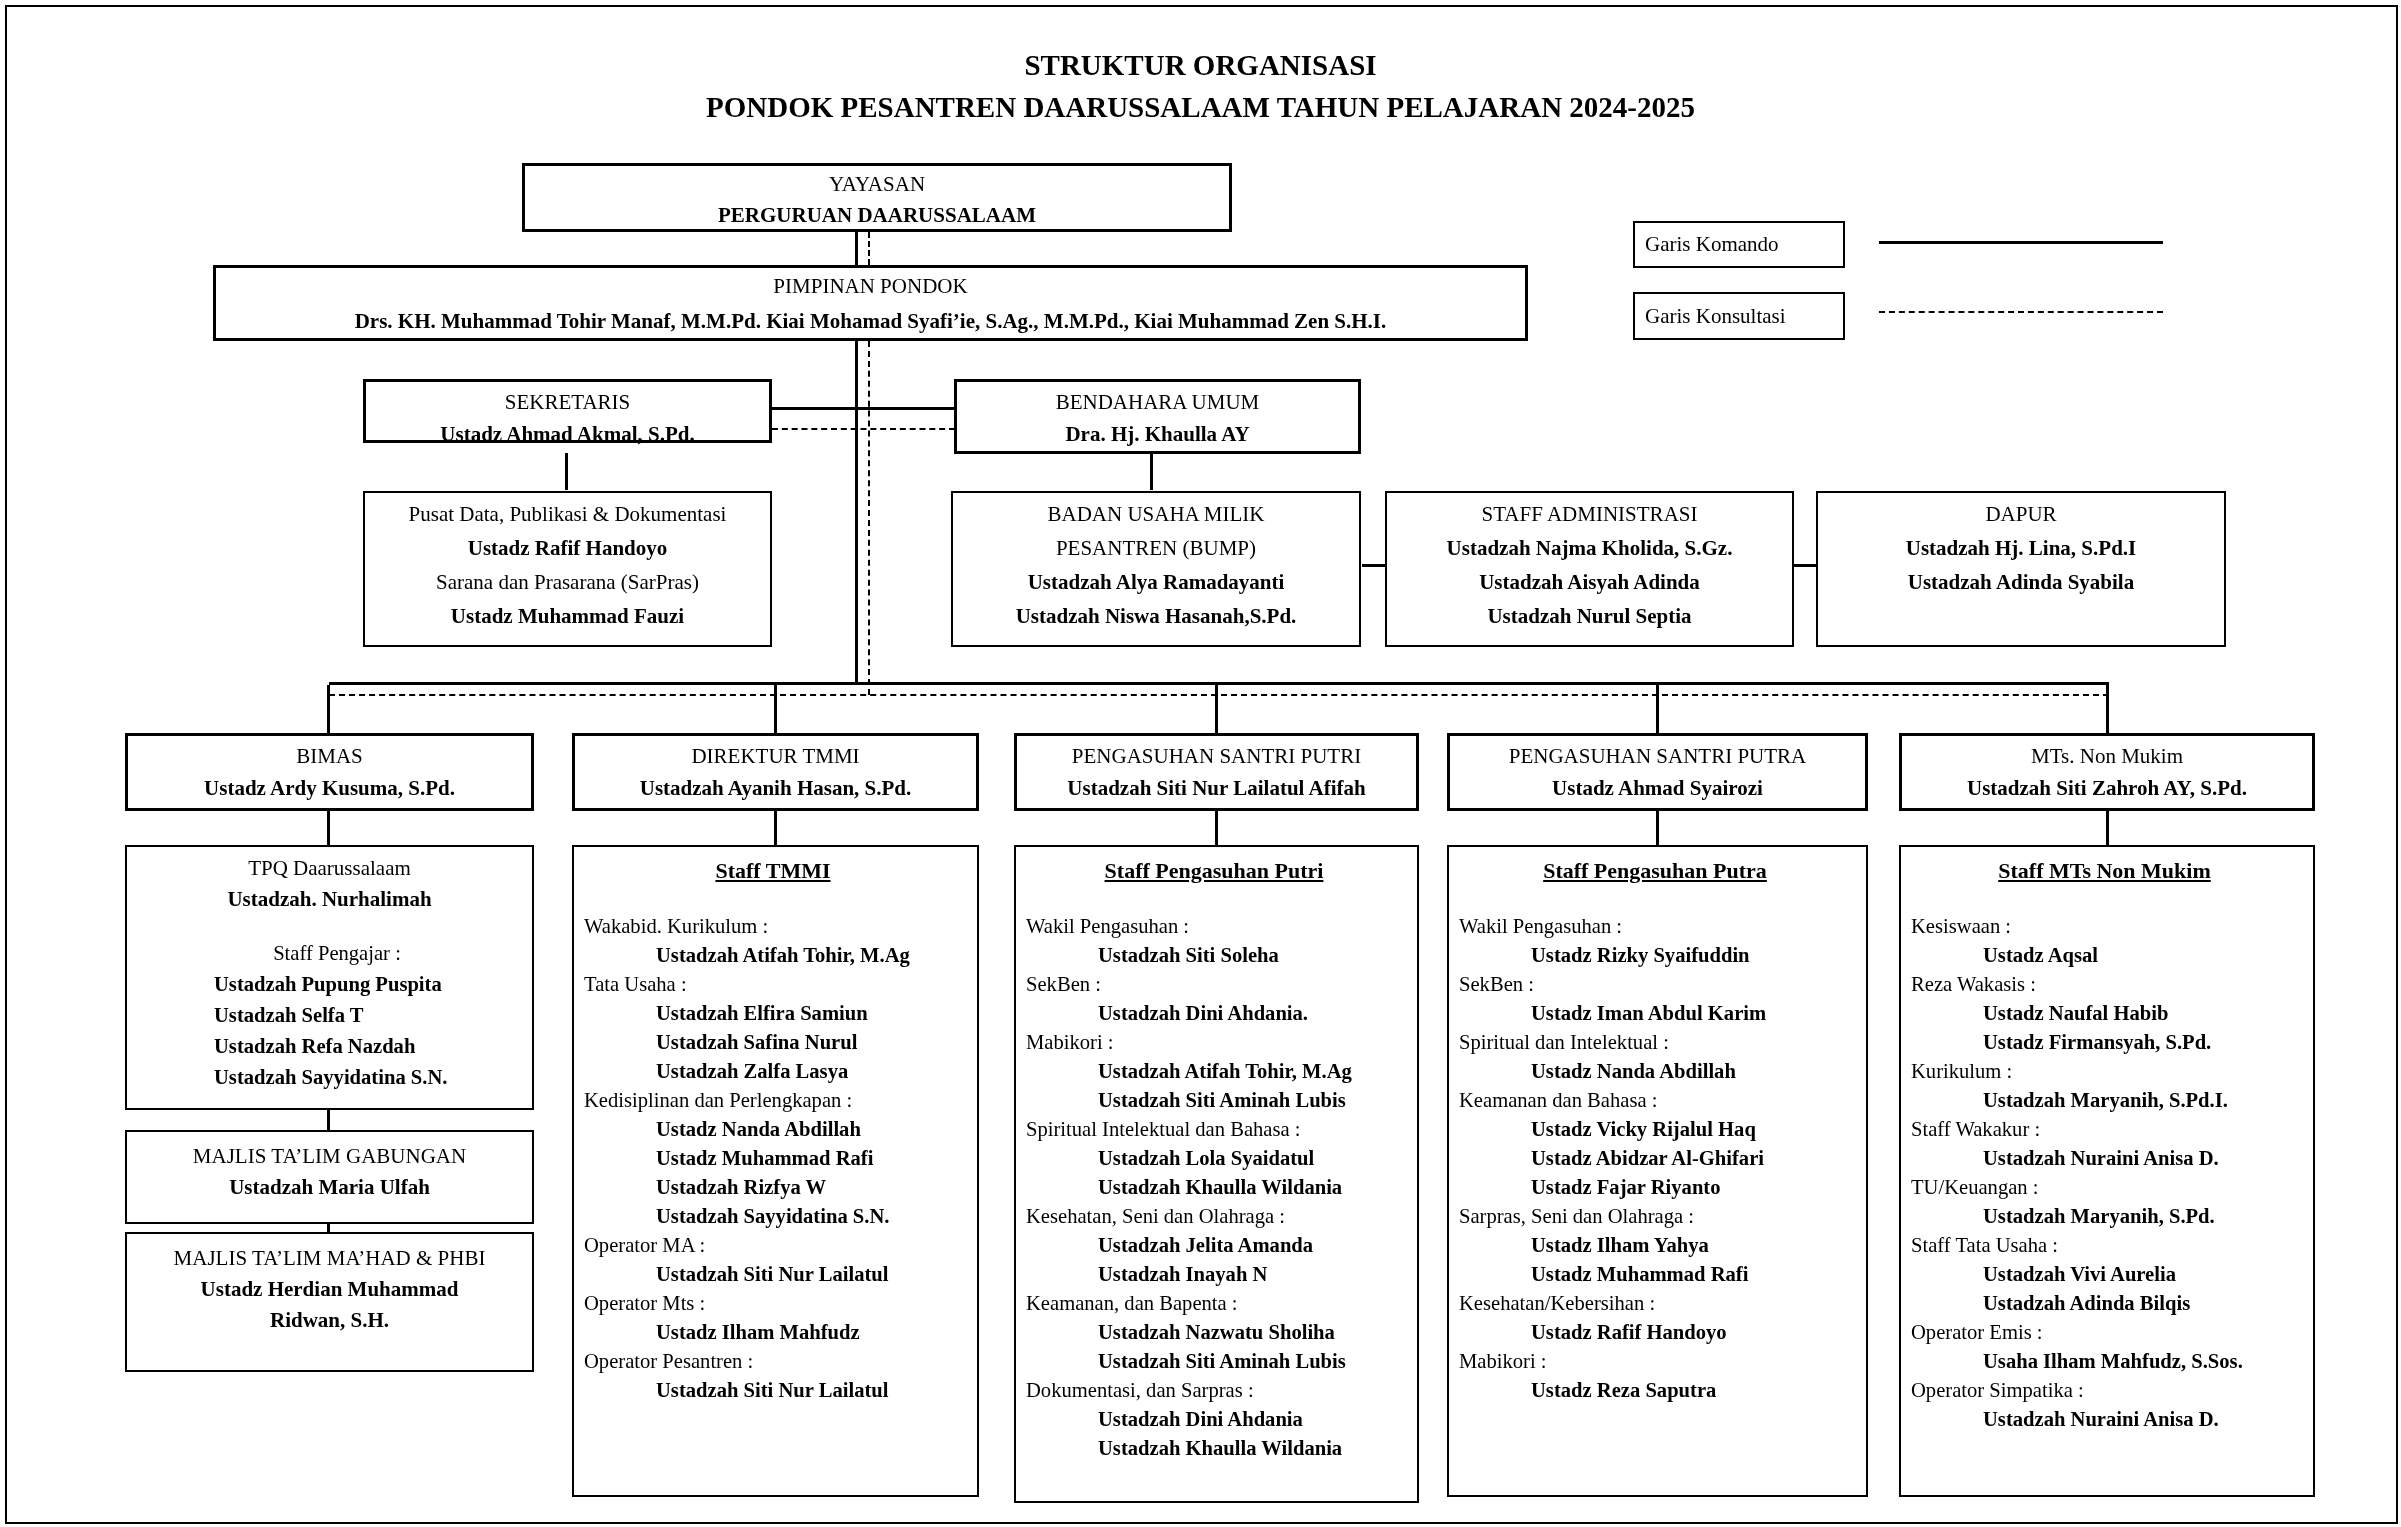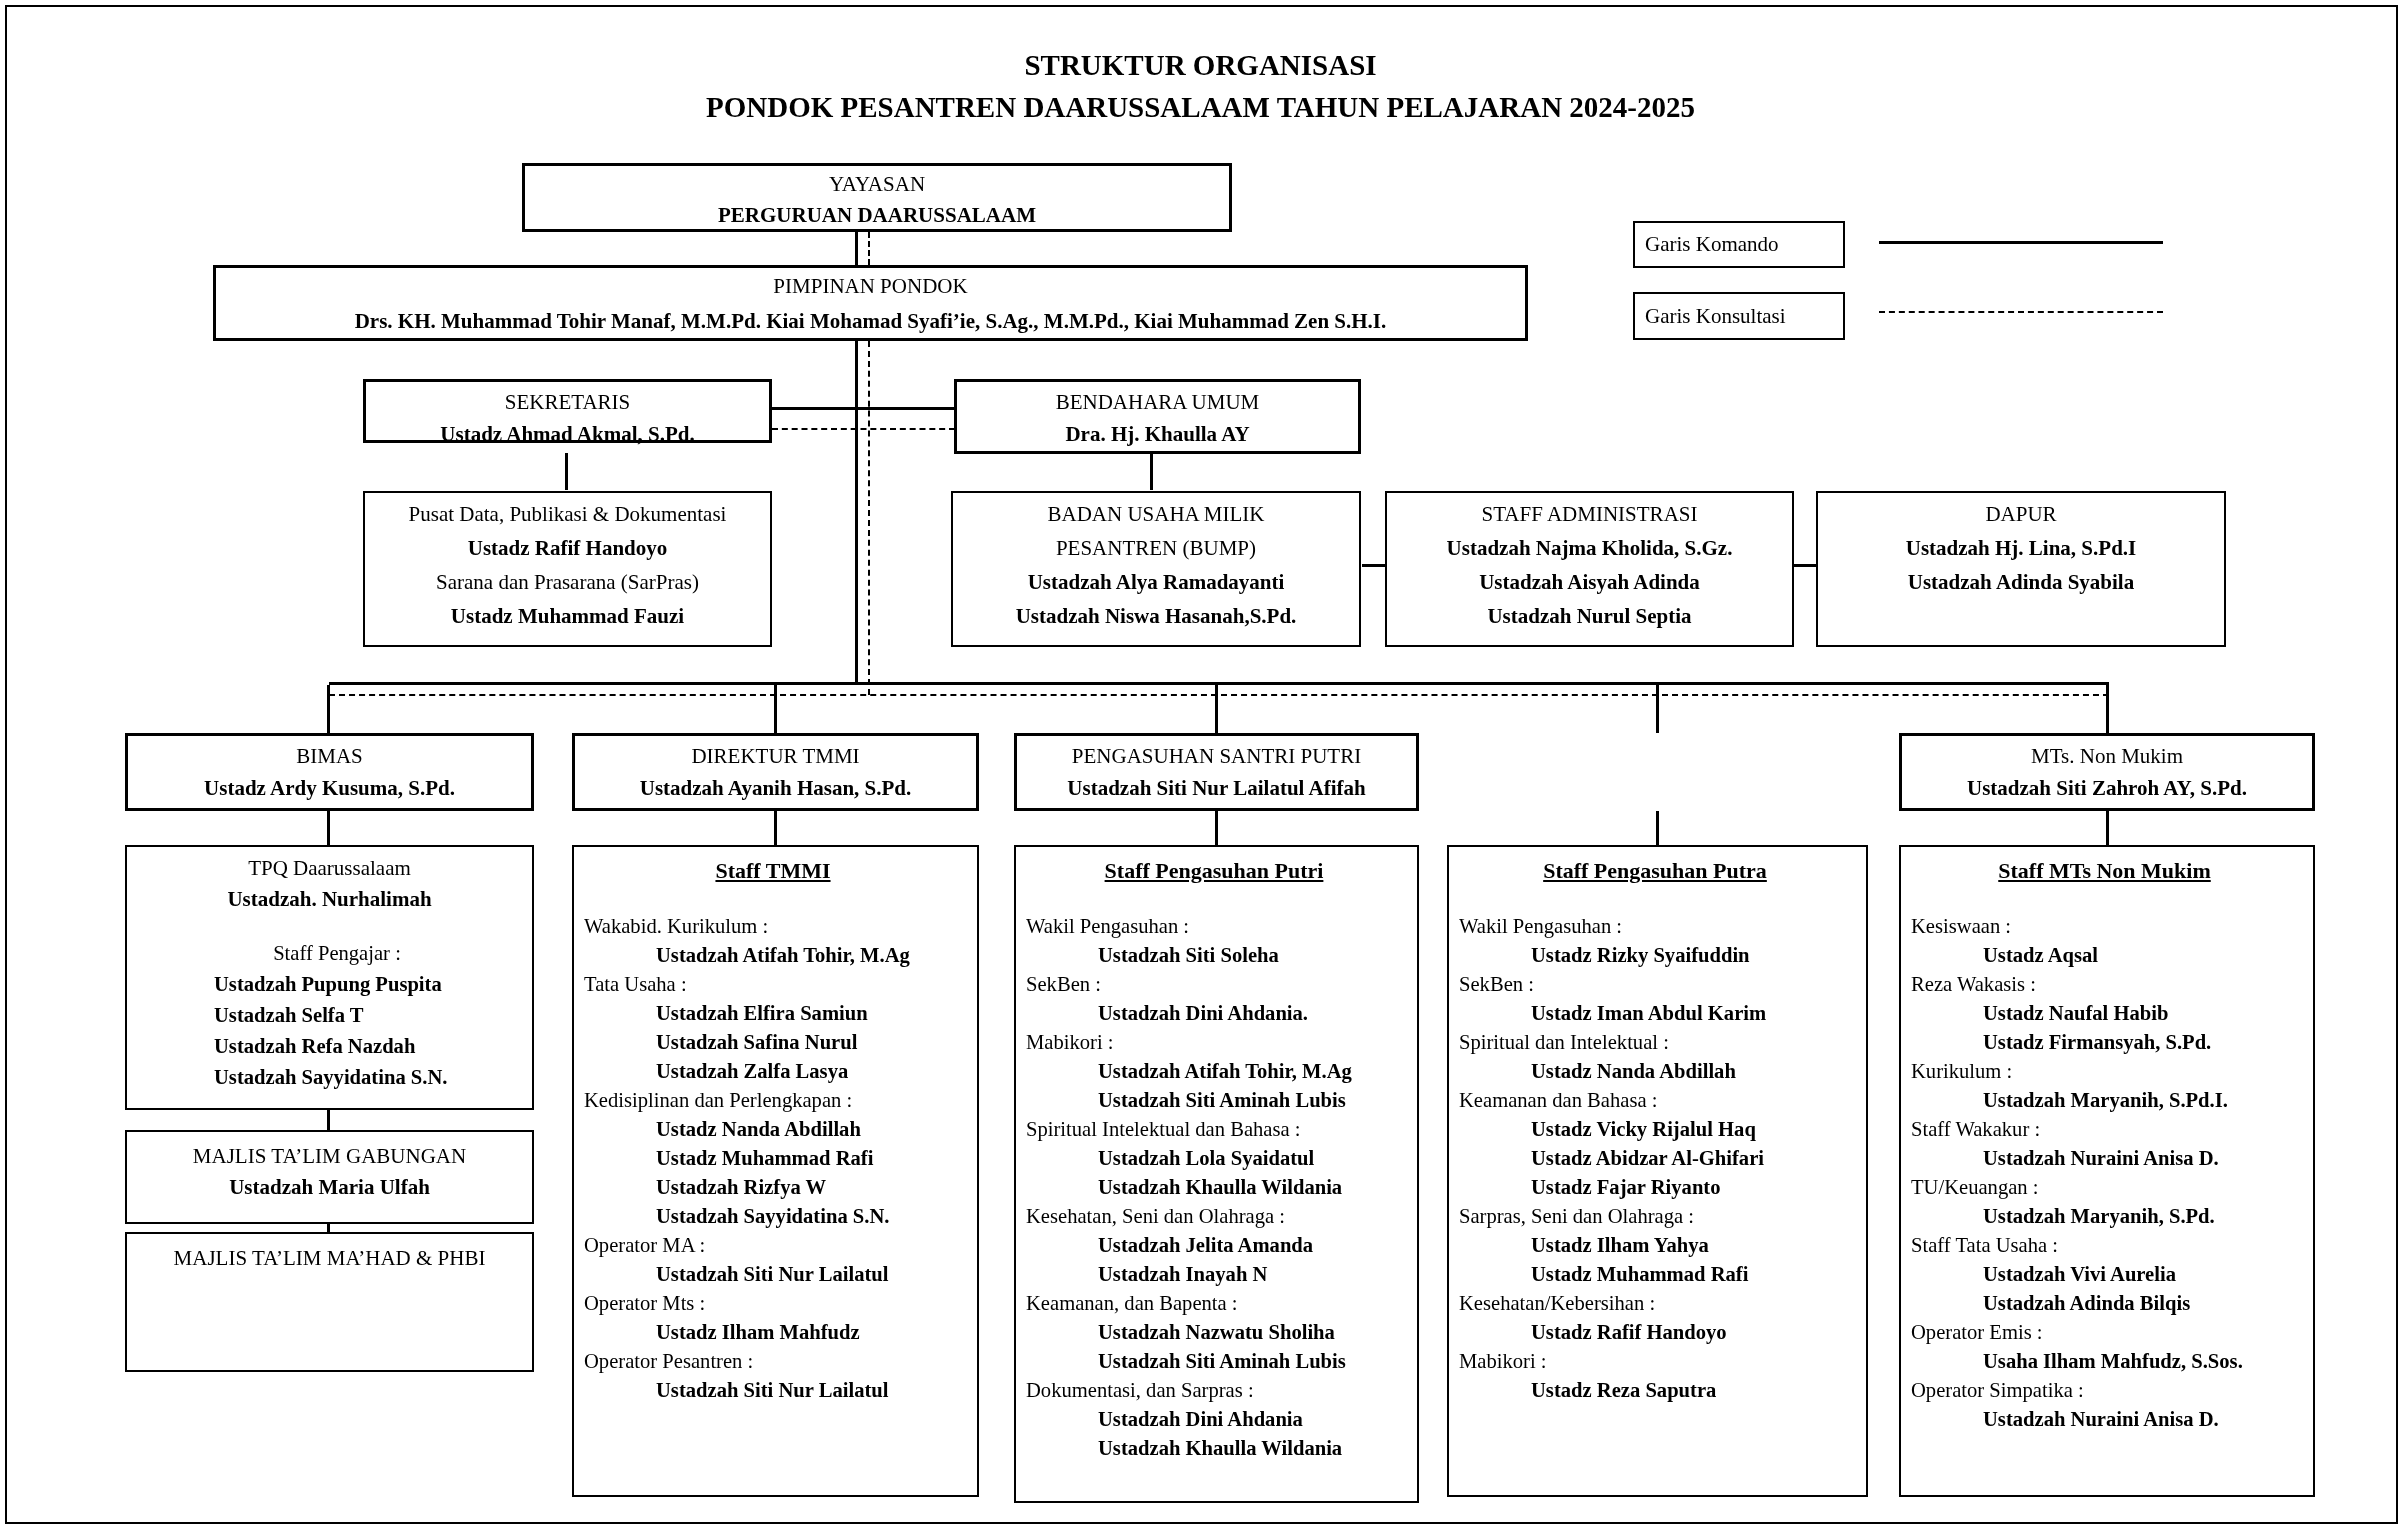--- a/index.html
+++ b/index.html
@@ -128,20 +128,24 @@
     <div class="ln bold">Ustadzah Adinda Syabila</div>
   </div>
   <div class="box b5" style="left:572px;top:733px;width:407px;height:78px;">
     <div class="hdr2">DIREKTUR TMMI</div>
     <div class="hdr2 bold" style="padding-top:0;">Ustadzah Ayanih Hasan, S.Pd.</div>
   </div>
   <div class="box b5" style="left:1014px;top:733px;width:405px;height:78px;">
     <div class="hdr2">PENGASUHAN SANTRI PUTRI</div>
     <div class="hdr2 bold" style="padding-top:0;">Ustadzah Siti Nur Lailatul Afifah</div>
   </div>
+  <div class="box b5" style="left:1447px;top:733px;width:421px;height:78px;">
+    <div class="hdr2">PENGASUHAN SANTRI PUTRA</div>
+    <div class="hdr2 bold" style="padding-top:0;">Ustadz Ahmad Syairozi</div>
+  </div>
   <div class="box b5" style="left:1899px;top:733px;width:416px;height:78px;">
     <div class="hdr2">MTs. Non Mukim</div>
     <div class="hdr2 bold" style="padding-top:0;">Ustadzah Siti Zahroh AY, S.Pd.</div>
   </div>
 
   <div class="box tpq" style="left:125px;top:845px;width:409px;height:265px;">
     <div class="tpq-title">TPQ Daarussalaam</div>
     <div class="tpq-title bold" style="padding-top:0;">Ustadzah. Nurhalimah</div>
     <div>
         <div class="role-label">Staff Pengajar :</div>
@@ -152,20 +156,21 @@
       </div>
   </div>
 
   <div class="box majlis" style="left:125px;top:1130px;width:409px;height:94px;">
     <div class="t">MAJLIS TA’LIM GABUNGAN</div>
     <div class="n">Ustadzah Maria Ulfah</div>
   </div>
 
   <div class="box majlis" style="left:125px;top:1232px;width:409px;height:140px;">
     <div class="t">MAJLIS TA’LIM MA’HAD &amp; PHBI</div>
+    <div class="n">Ustadz Herdian Muhammad Ridwan, S.H.</div>
   </div>
 
   <div class="box staff" style="left:572px;top:845px;width:407px;height:652px;">
     <div class="staff-header">Staff TMMI</div>
     <div>
         <div class="role-label">Wakabid. Kurikulum :</div>
         <div class="role-name">Ustadzah Atifah Tohir, M.Ag</div>
         <div class="role-label">Tata Usaha :</div>
         <div class="role-name">Ustadzah Elfira Samiun</div>
         <div class="role-name">Ustadzah Safina Nurul</div>

